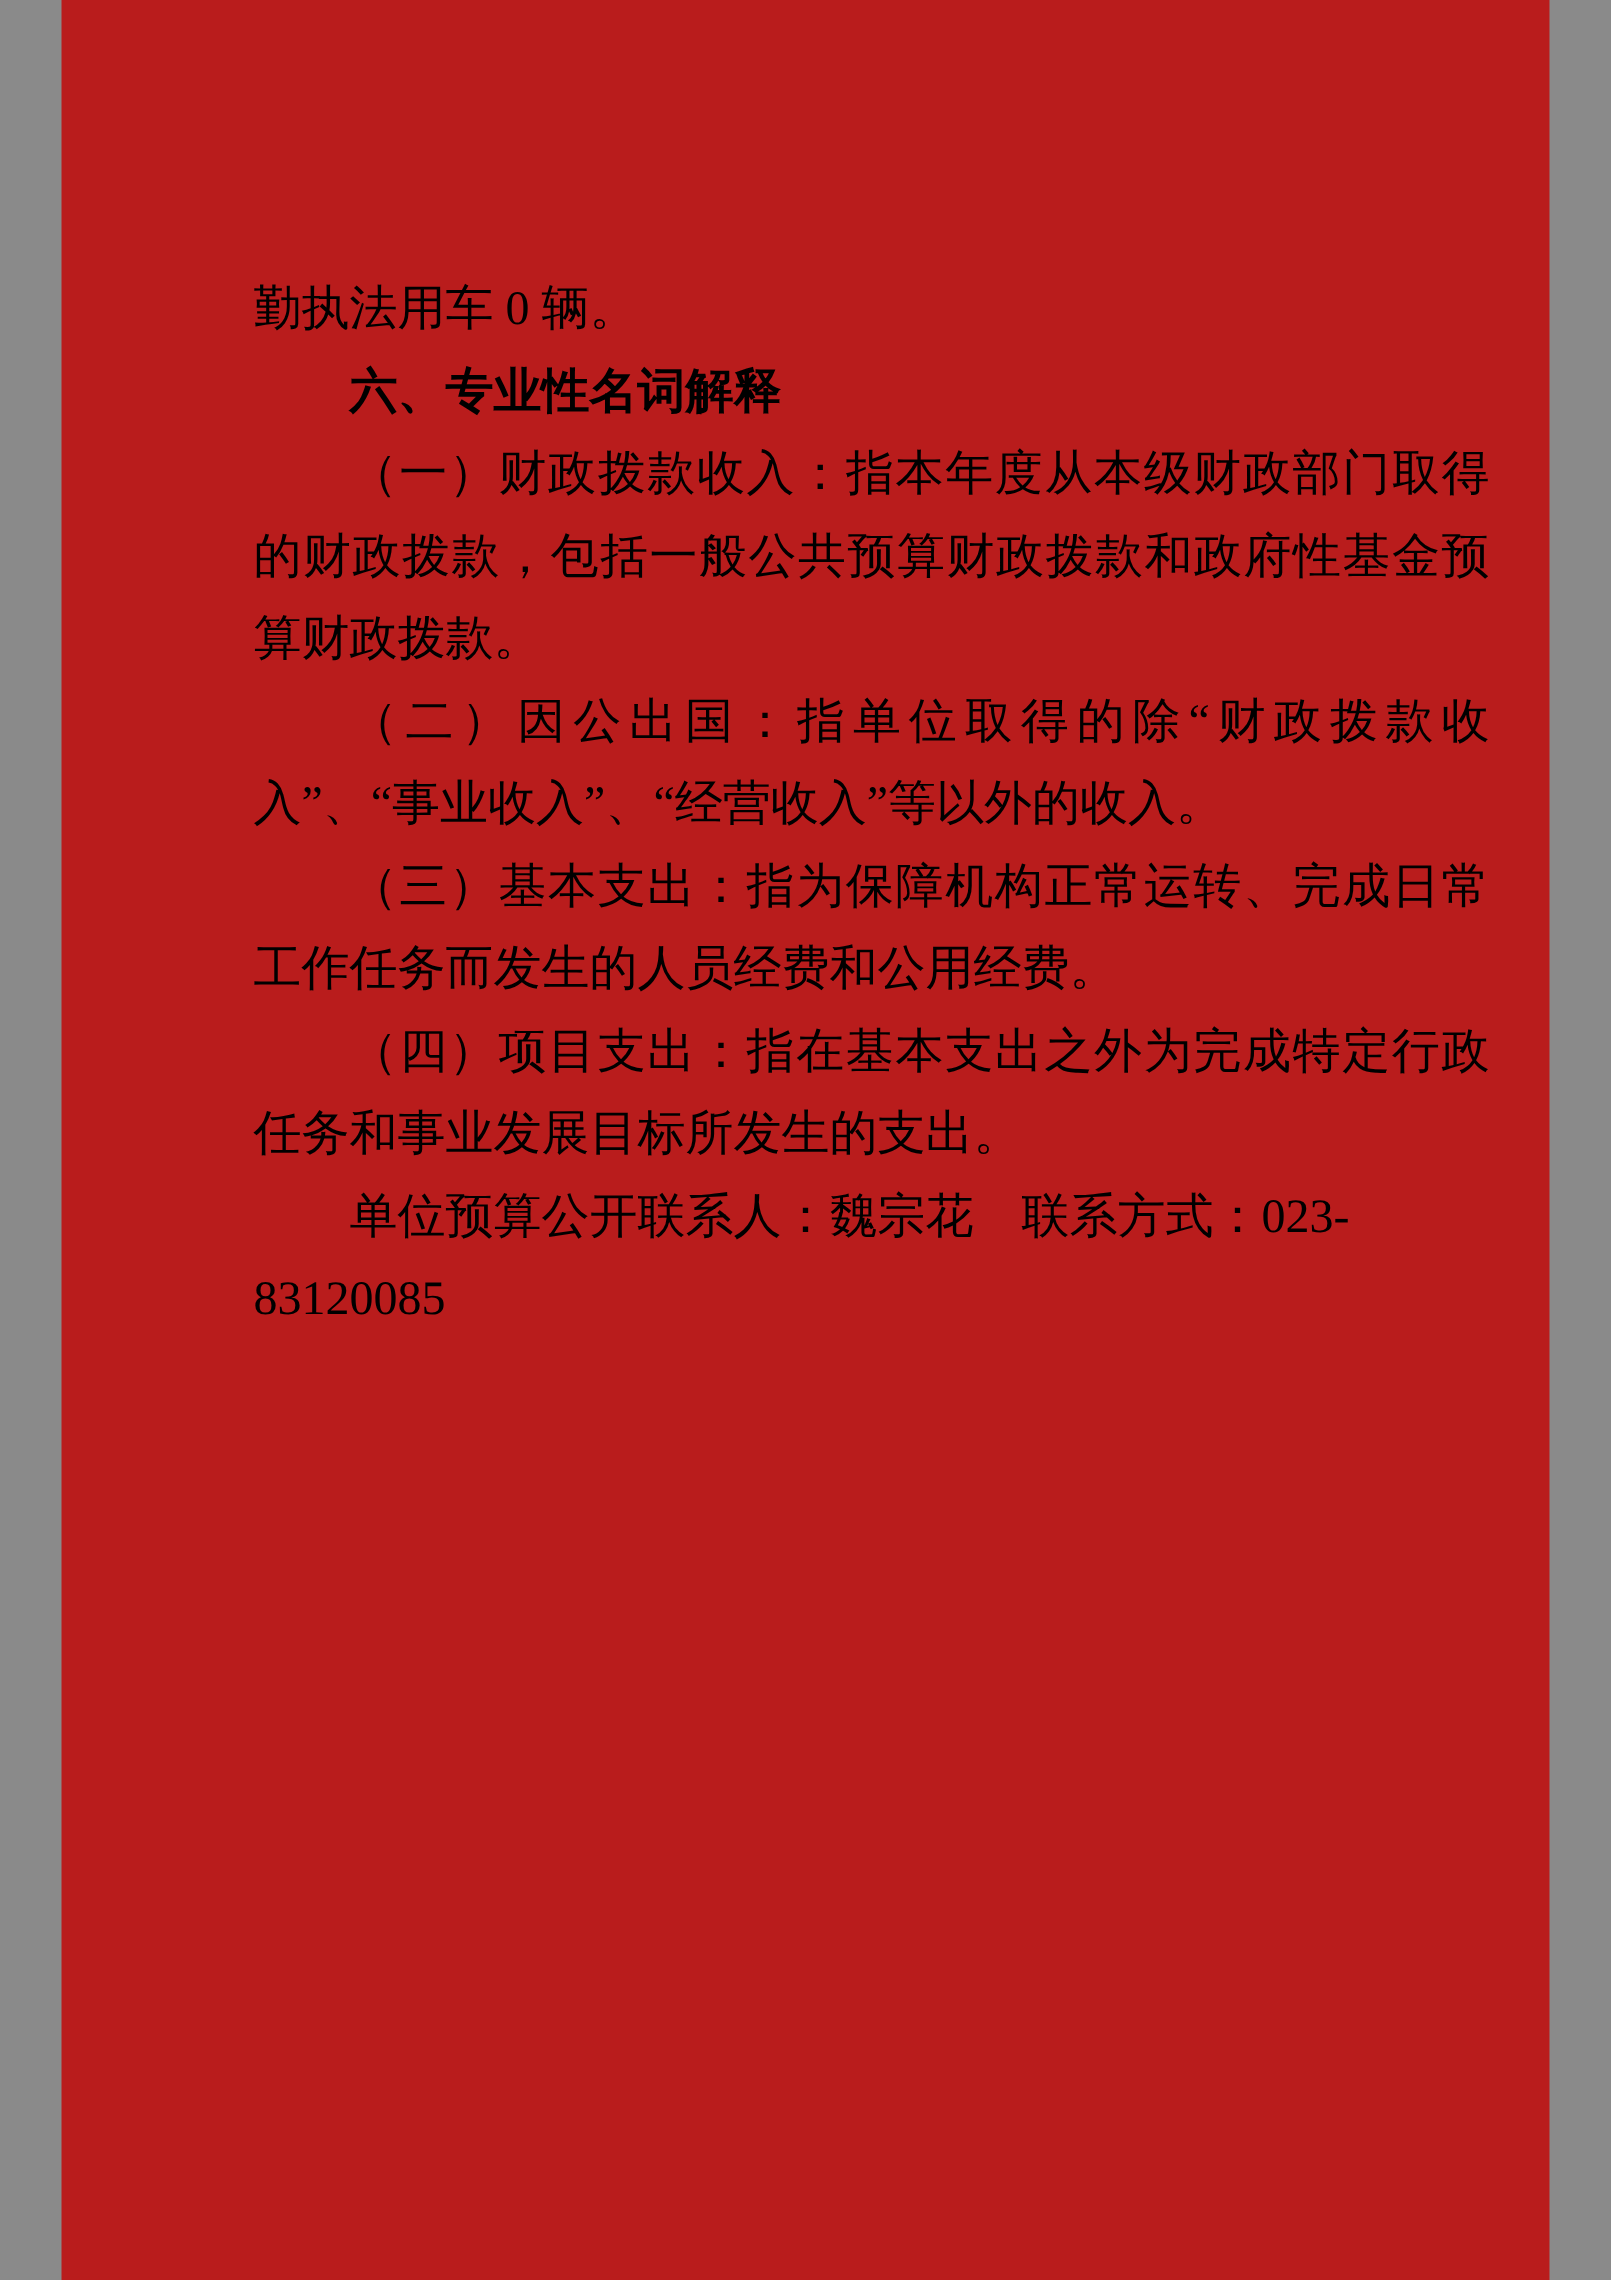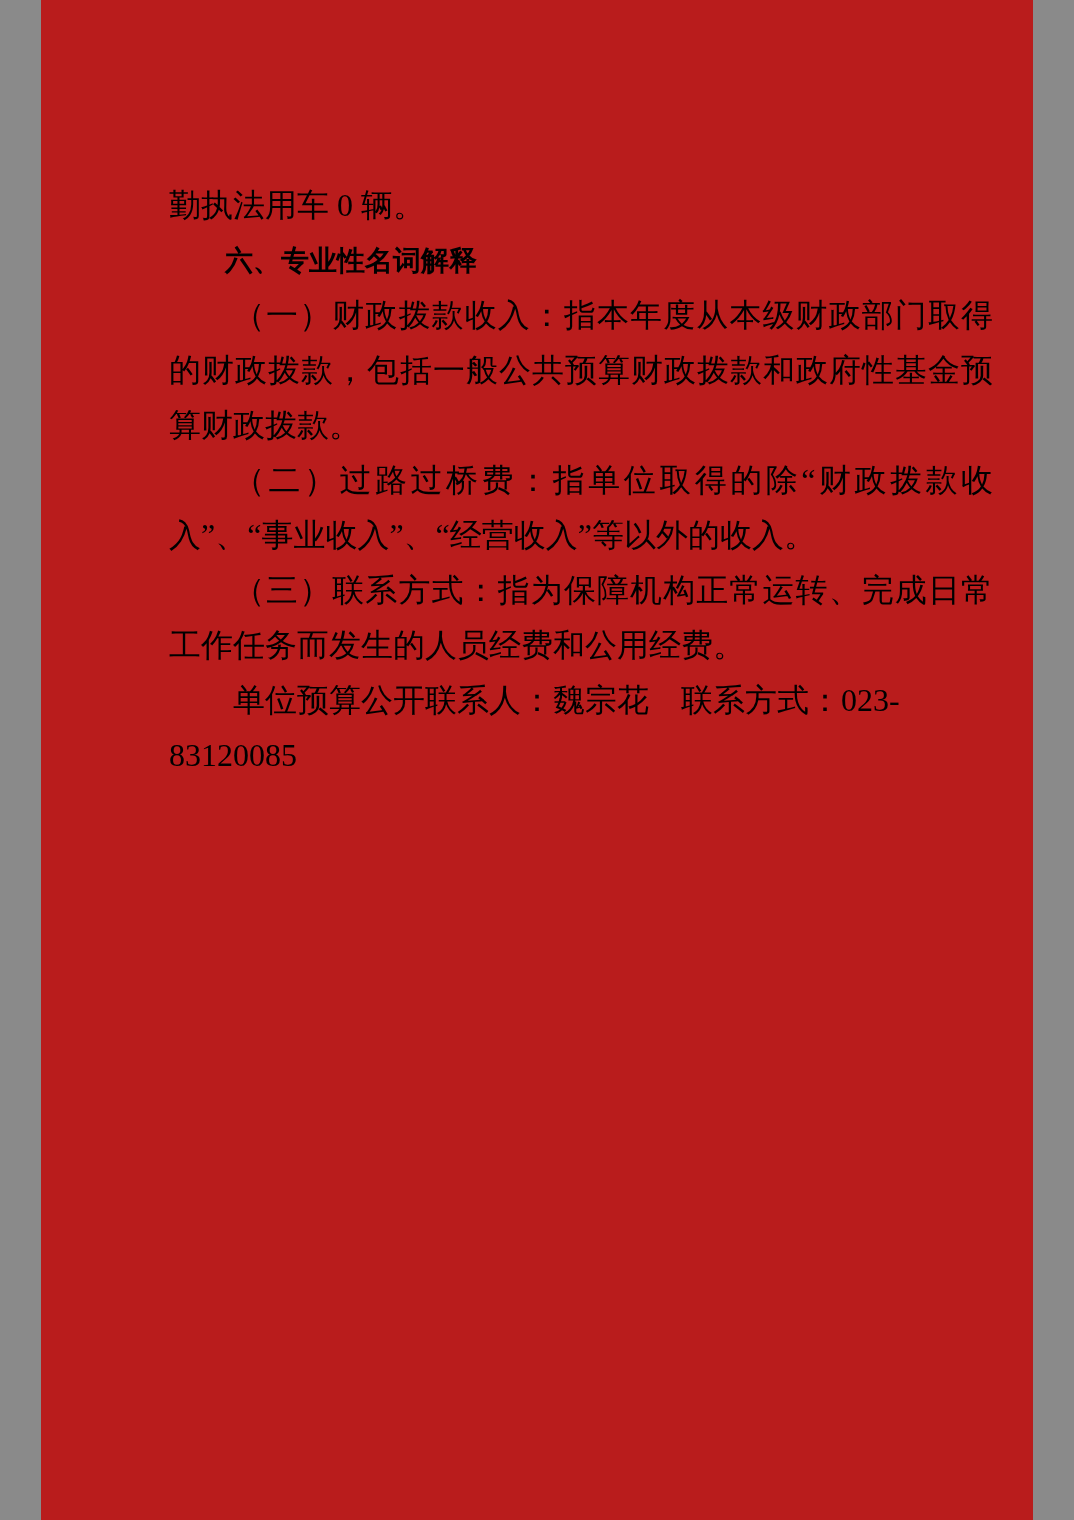--- a/index.html
+++ b/index.html
@@ -22,21 +22,21 @@
     font-size: 32px;
     line-height: 55px;
     color: #000000;
   }
   .intro-line {
     text-align: justify;
   }
   .section-heading {
     font-family: "Liberation Sans", "DejaVu Sans", sans-serif;
     font-weight: bold;
-    font-size: 28px;
+    font-size: 32px;
     line-height: 55px;
     text-indent: 2em;
   }
   .para {
     text-align: justify;
     text-indent: 2em;
   }
   .para .lead {
     font-weight: normal;
   }
@@ -49,22 +49,23 @@
 
 <div class="page">
   <div class="text-block">
 
     <p class="intro-line">勤执法用车 0 辆。</p>
 
     <h2 class="section-heading">六、专业性名词解释</h2>
 
     <p class="para"><span class="lead">（一）财政拨款收入：</span><span>指本年度从本级财政部门取得的财政拨款，包括一般公共预算财政拨款和政府性基金预算财政拨款。</span></p>
 
-    <p class="para"><span class="lead">（二）过路过桥费：</span><span>指单位取得的除“财政拨款收入”、“事业收入”、“经营收入”等以外的收入。</span></p>
+    <p class="para"><span class="lead">（二）因公出国：</span><span>指单位取得的除“财政拨款收入”、“事业收入”、“经营收入”等以外的收入。</span></p>
 
-    <p class="para"><span class="lead">（三）联系方式：</span><span>指为保障机构正常运转、完成日常工作任务而发生的人员经费和公用经费。</span></p>
+    <p class="para"><span class="lead">（三）基本支出：</span><span>指为保障机构正常运转、完成日常工作任务而发生的人员经费和公用经费。</span></p>
 
+    <p class="para"><span class="lead">（四）项目支出：</span><span>指在基本支出之外为完成特定行政任务和事业发展目标所发生的支出。</span></p>
 
 
     <p class="contact-line">单位预算公开联系人：魏宗花　联系方式：023-83120085</p>
 
   </div>
 </div>
 
 </body></html>

